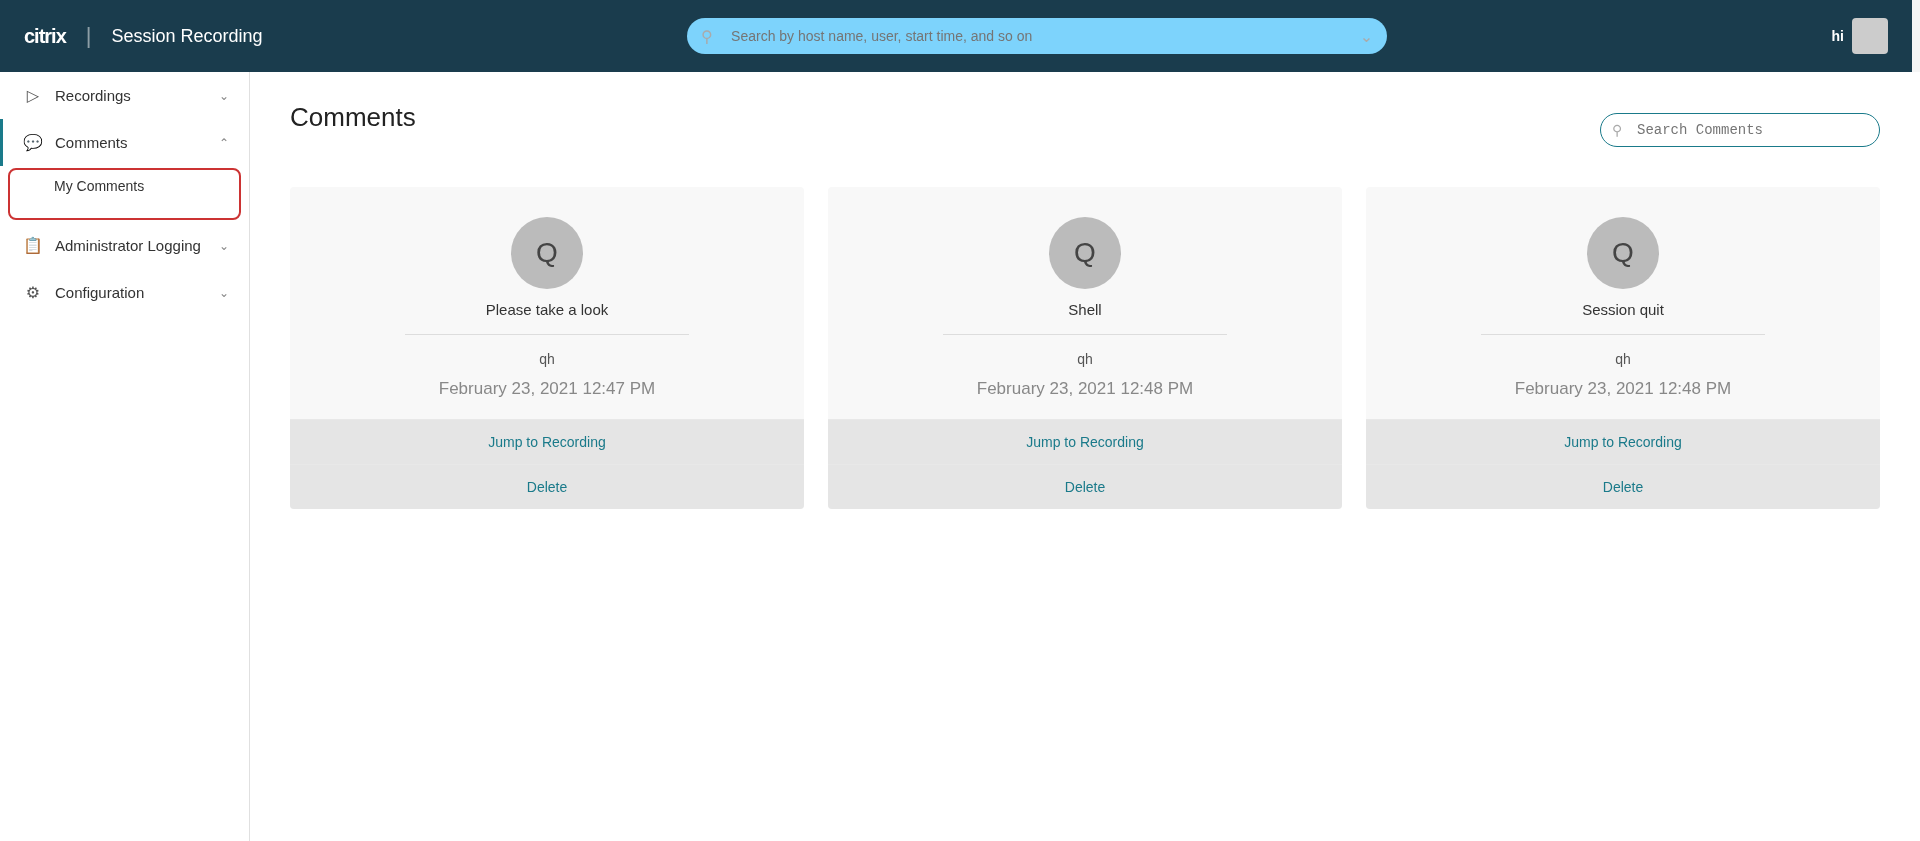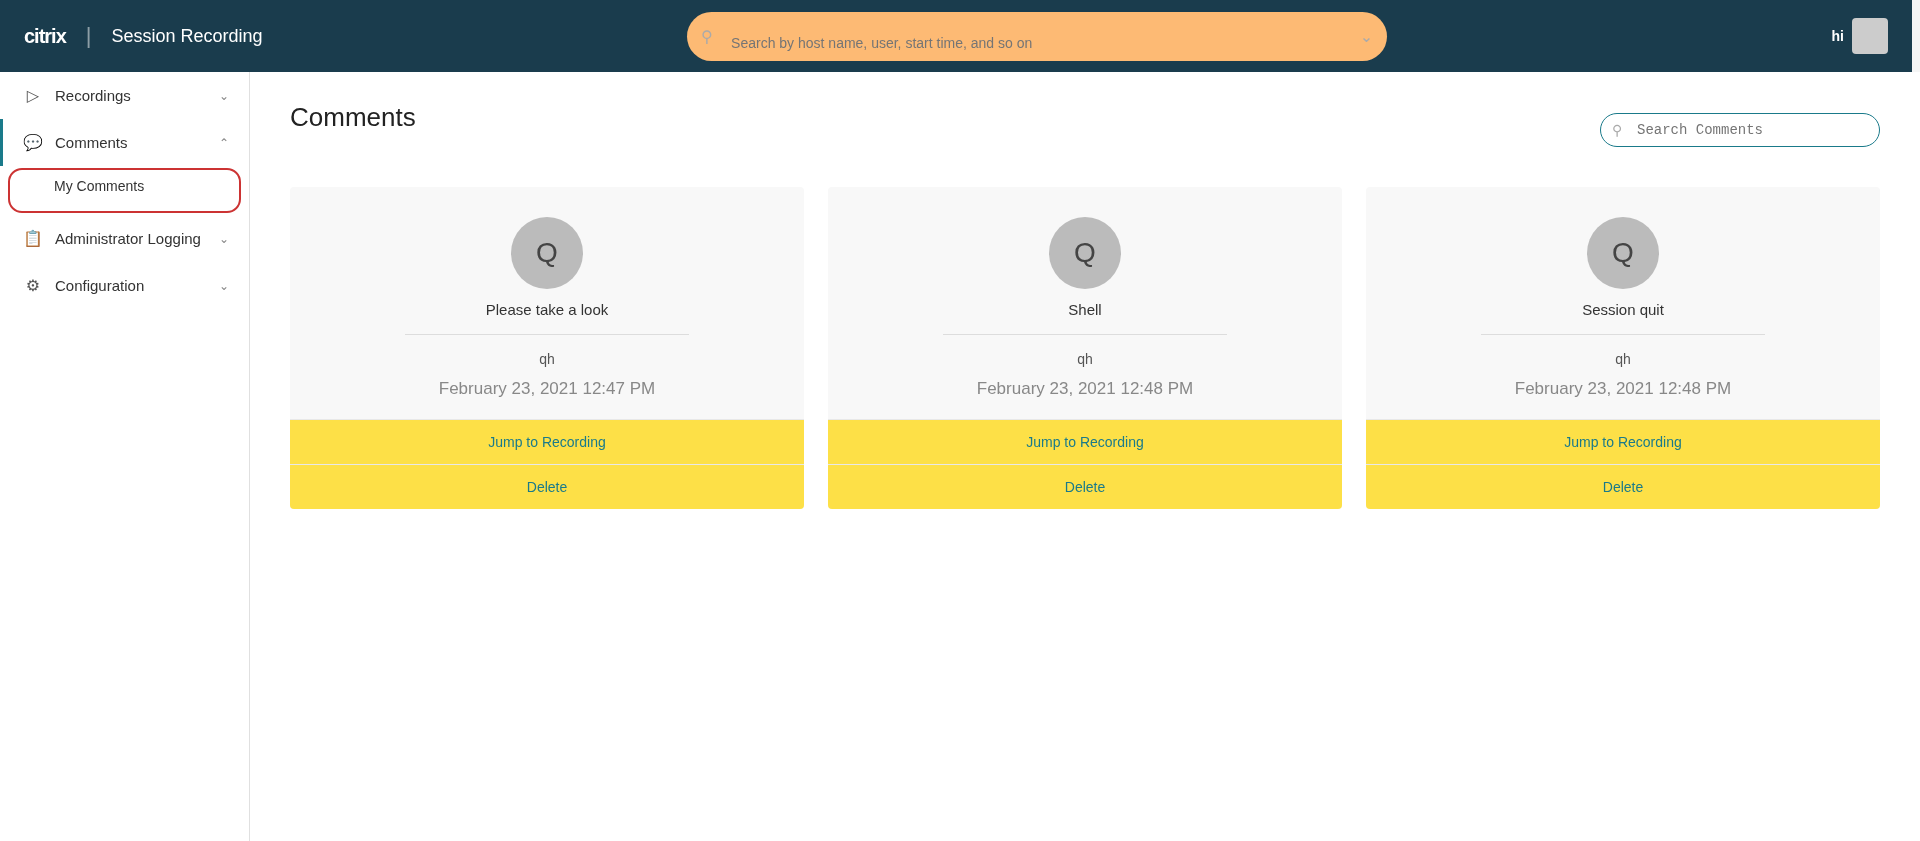--- a/index.html
+++ b/index.html
@@ -43,24 +43,24 @@
       text-align: center;
     }
     .header-search {
       flex: 1;
       max-width: 700px;
       margin: 0 auto;
       position: relative;
     }
     .header-search input {
       width: 100%;
-      padding: 23px 20px 10px 44px;
+      padding: 10px 20px 10px 44px;
       border-radius: 30px;
       border: none;
-      background: #fdba74;
+      background: #7dd3fc;
       font-size: 14px;
       color: #555;
       outline: none;
     }
     .header-search .search-icon-wrap {
       position: absolute;
       left: 14px;
       top: 50%;
       transform: translateY(-50%);
       color: #aaa;
@@ -133,22 +133,22 @@
       padding: 10px 20px 10px 52px;
       cursor: pointer;
       color: #333;
       font-size: 14px;
       border-left: 3px solid transparent;
       position: relative;
     }
     .sidebar-sub-item.selected {
       border: 2px solid #cc3333;
       margin: 2px 8px;
-      padding: 8px 12px 17px 44px;
-      border-radius: 14px;
+      padding: 8px 12px 24px 44px;
+      border-radius: 8px;
     }
 
     
     .main {
       flex: 1;
       padding: 30px 40px;
       background: white;
     }
     .page-title {
       font-size: 26px;
@@ -230,21 +230,21 @@
       font-size: 14px;
       color: #555;
     }
     .card-date {
       font-size: 17px;
       color: #888;
     }
     .card-action {
       width: 100%;
       padding: 14px;
-      background: #fde047;
+      background: #e5e5e5;
       border: none;
       border-top: 1px solid #e8e8e8;
       text-align: center;
       color: #1a7a8a;
       font-size: 14px;
       cursor: pointer;
       display: block;
     }
     .card-action.delete {
       border-top: 1px solid #e8e8e8;

